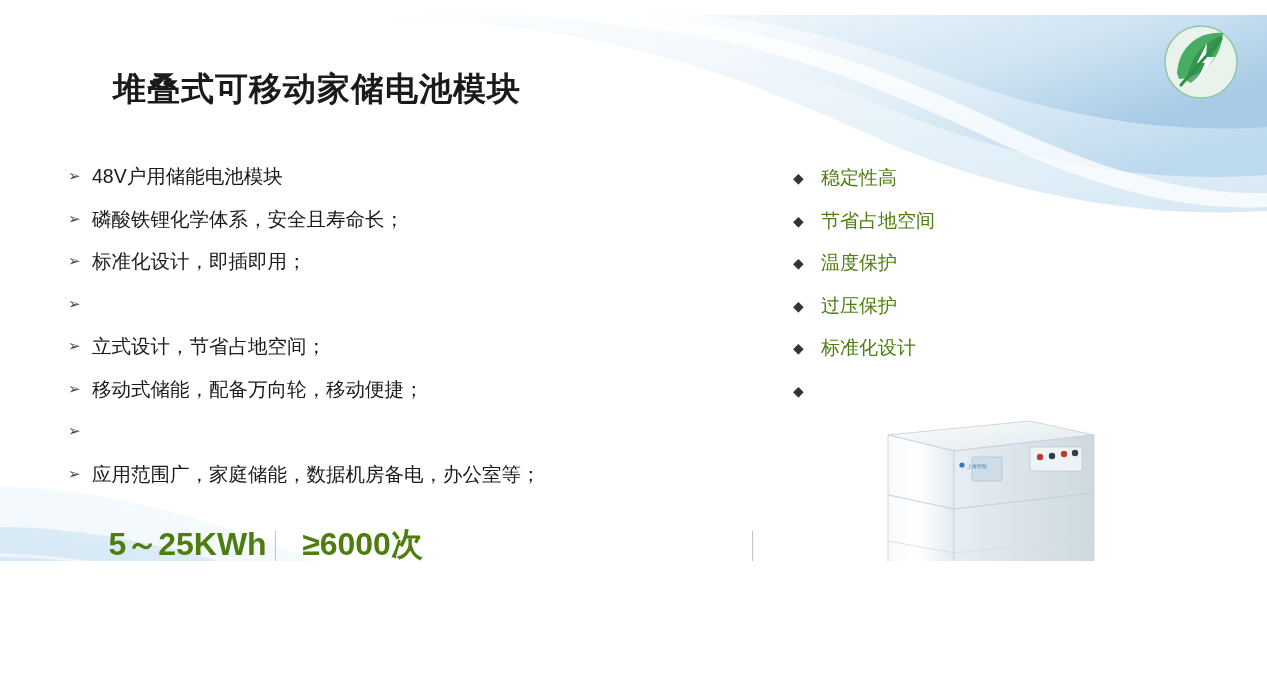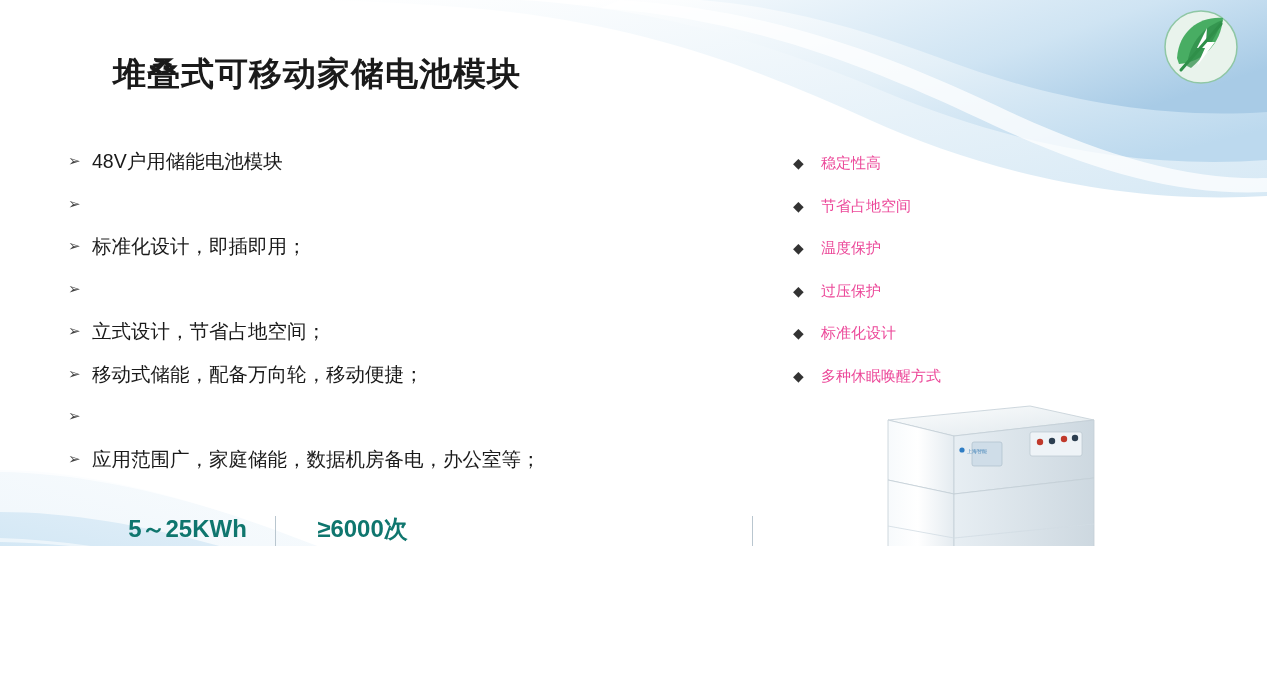--- a/index.html
+++ b/index.html
@@ -9,21 +9,21 @@
   body {
     width: 1267px;
     height: 698px;
     overflow: hidden;
     font-family: "Liberation Sans", sans-serif;
     background: #ffffff;
     position: relative;
   }
   #slide {
     position: absolute;
-    left: 0; top: 0;
+    left: 0; top: 15px;
     width: 1267px;
     height: 546px;
     background: #ffffff;
     overflow: hidden;
   }
   .bg-svg {
     position: absolute;
     left: 0; top: 0;
     width: 1267px;
     height: 698px;
@@ -89,22 +89,22 @@
     height: 26px;
   }
   .right-marker {
     color: #333;
     font-size: 14px;
     line-height: 26px;
     width: 28px;
     flex: 0 0 28px;
   }
   .right-text {
-    font-size: 15px;
-    color: #ec4899;
+    font-size: 19px;
+    color: #4d7c0f;
     line-height: 26px;
     white-space: nowrap;
   }
   
   .stats {
     position: absolute;
     left: 100px;
     top: 512px;
     display: flex;
   }
@@ -117,23 +117,23 @@
   .stat + .stat::before {
     content: "";
     position: absolute;
     left: 0;
     top: 4px;
     width: 1px;
     height: 92px;
     background: #b9c6cf;
   }
   .stat-value {
-    font-size: 24px;
+    font-size: 32px;
     font-weight: bold;
-    color: #0f766e;
+    color: #4d7c0f;
     line-height: 34px;
     white-space: nowrap;
   }
   .stat-label {
     font-size: 20px;
     color: #111;
     line-height: 26px;
     white-space: nowrap;
   }
   .stats-divider-right {
@@ -214,20 +214,21 @@
 
   <div class="title">堆叠式可移动家储电池模块</div>
 
   <div class="left-list">
     <div class="left-item">
       <span class="left-marker">➢</span>
       <span class="left-text">48V户用储能电池模块</span>
     </div>
     <div class="left-item">
       <span class="left-marker">➢</span>
+      <span class="left-text">磷酸铁锂化学体系，安全且寿命长；</span>
     </div>
     <div class="left-item">
       <span class="left-marker">➢</span>
       <span class="left-text">标准化设计，即插即用；</span>
     </div>
     <div class="left-item">
       <span class="left-marker">➢</span>
     </div>
     <div class="left-item">
       <span class="left-marker">➢</span>
@@ -262,21 +263,20 @@
     <div class="right-item">
       <span class="right-marker">◆</span>
       <span class="right-text">过压保护</span>
     </div>
     <div class="right-item">
       <span class="right-marker">◆</span>
       <span class="right-text">标准化设计</span>
     </div>
     <div class="right-item">
       <span class="right-marker">◆</span>
-      <span class="right-text">多种休眠唤醒方式</span>
     </div>
   </div>
 
   <div class="stats">
     <div class="stat">
       <div class="stat-value">5～25KWh</div>
       <div class="stat-label">系统容量</div>
     </div>
     <div class="stat">
       <div class="stat-value">≥6000次</div>

